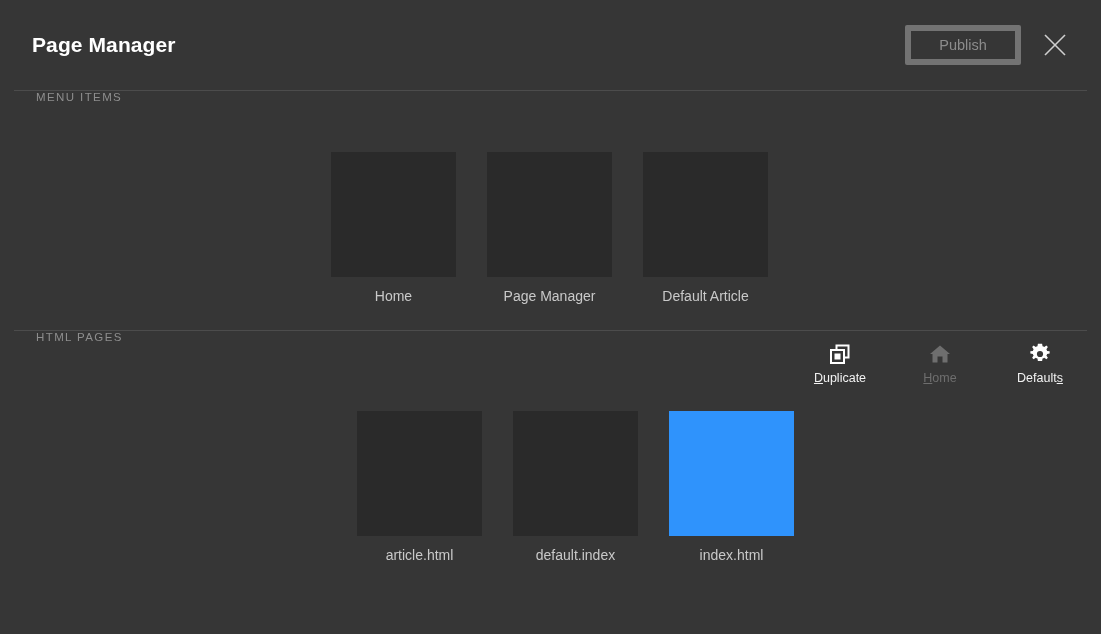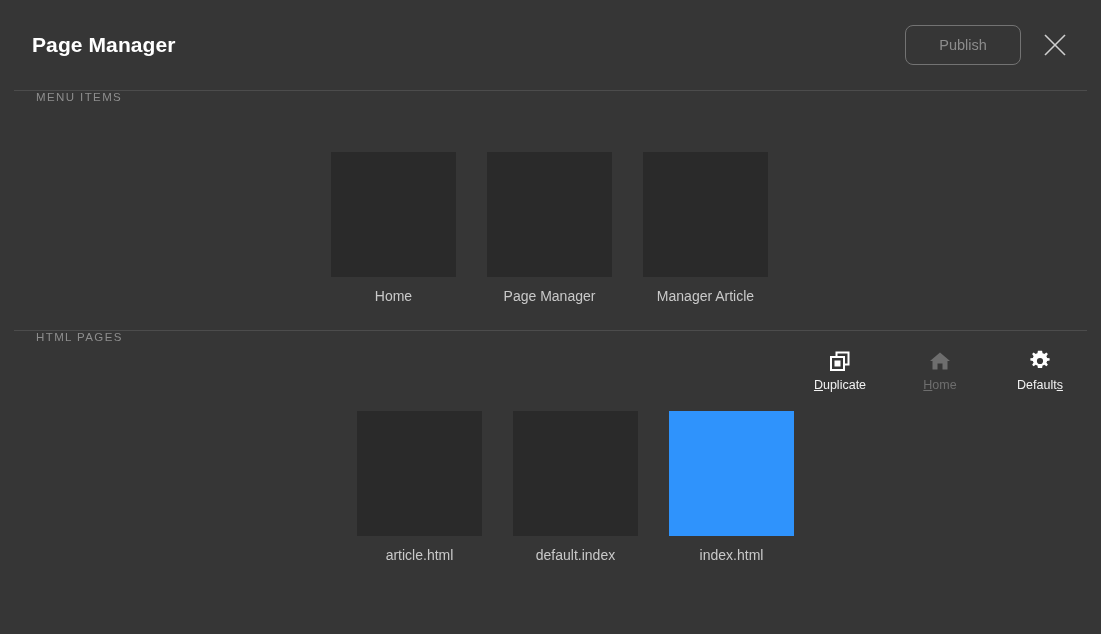--- a/index.html
+++ b/index.html
@@ -35,30 +35,30 @@
   .header-actions {
     margin-left: auto;
     display: flex;
     align-items: center;
     gap: 18px;
   }
   .publish-button {
     width: 116px;
     height: 40px;
     box-sizing: border-box;
-    border: 1px solid #737373;
+    border: 6px solid #737373;
     background: transparent;
     color: #8c8c8c;
     font-size: 14.5px;
     font-family: "Liberation Sans", sans-serif;
     display: flex;
     align-items: center;
     justify-content: center;
     cursor: default;
-    border-radius: 8px;
+    border-radius: 2px;
   }
   .close-button {
     width: 32px;
     height: 32px;
     display: flex;
     align-items: center;
     justify-content: center;
     cursor: pointer;
     margin-right: 6px;
   }
@@ -89,21 +89,21 @@
     text-transform: uppercase;
   }
 
   
   .toolbar {
     margin-left: auto;
     display: flex;
     align-items: flex-start;
     gap: 26px;
     position: relative;
-    top: 18px;
+    top: 11px;
   }
   .tool {
     width: 74px;
     display: flex;
     flex-direction: column;
     align-items: center;
     gap: 5px;
     cursor: pointer;
     user-select: none;
   }
@@ -186,21 +186,21 @@
     <div class="tile">
       <div class="tile-thumb"></div>
       <div class="tile-label">Home</div>
     </div>
     <div class="tile">
       <div class="tile-thumb"></div>
       <div class="tile-label">Page Manager</div>
     </div>
     <div class="tile">
       <div class="tile-thumb"></div>
-      <div class="tile-label">Manager Article</div>
+      <div class="tile-label">Default Article</div>
     </div>
   </div>
 </div>
 
 <div class="divider"></div>
 
 <div class="section">
   <div class="section-head">
     <div class="section-title">HTML PAGES</div>
 

